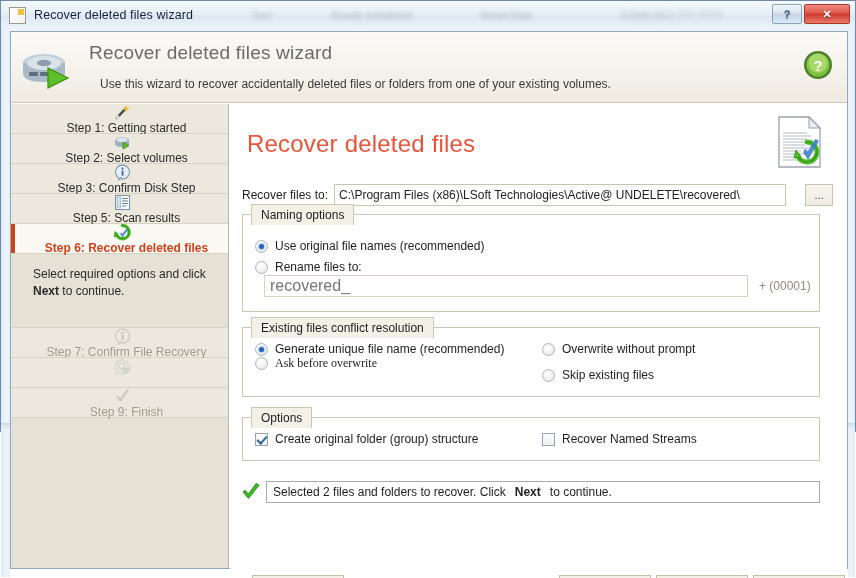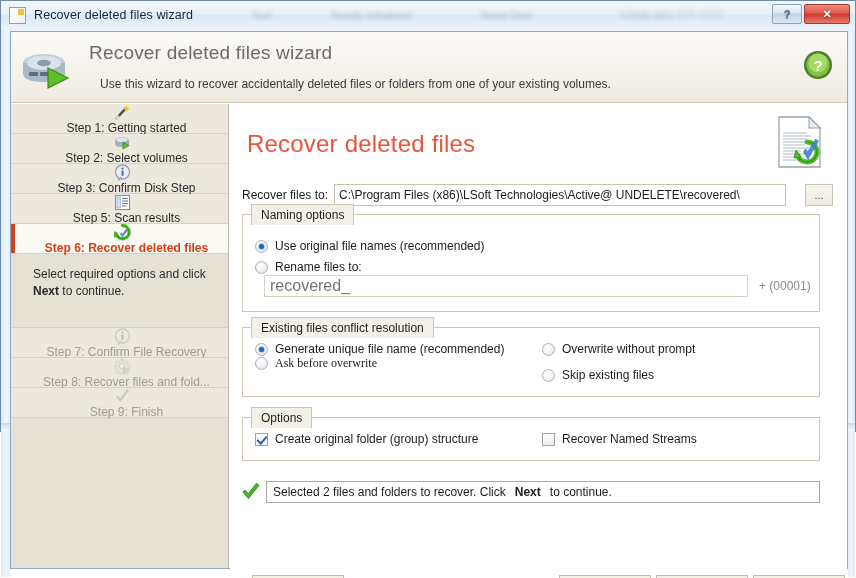--- a/index.html
+++ b/index.html
@@ -465,21 +465,20 @@
         </div>
 
         <div class="step disabled">
           <span class="sicon">
             <svg viewBox="0 0 17 17" width="17" height="17">
               <path d="M7 1 h2 l.5 2 l1.8 .8 l1.8-1 l1.4 1.4 l-1 1.8 l.8 1.8 l2 .5 v2 l-2 .5 l-.8 1.8 l1 1.8 l-1.4 1.4 l-1.8-1 l-1.8 .8 l-.5 2 h-2 l-.5-2 l-1.8-.8 l-1.8 1 l-1.4-1.4 l1-1.8 l-.8-1.8 l-2-.5 v-2 l2-.5 l.8-1.8 l-1-1.8 l1.4-1.4 l1.8 1 l1.8-.8 Z" fill="#dedcd3" stroke="#aaa89f" stroke-width=".7"></path>
               <circle cx="8" cy="8" r="2.6" fill="#f1efe8" stroke="#aaa89f" stroke-width=".8"></circle>
               <path d="M9.5 9 l6 3.3 l-6 3.3 Z" fill="#b8c9b0" stroke="#98a893" stroke-width=".8"></path>
             </svg>
           </span>
-          <span>Step 8: Recover files and fold...</span>
         </div>
 
         <div class="step disabled">
           <span class="sicon">
             <svg viewBox="0 0 17 17" width="17" height="17">
               <path d="M2 9 L6.5 14 L15 2.5 L13 1 L6.3 10.3 L3.6 7.4 Z" fill="#a7a6a0"></path>
             </svg>
           </span>
           <span>Step 9: Finish</span>
         </div>

